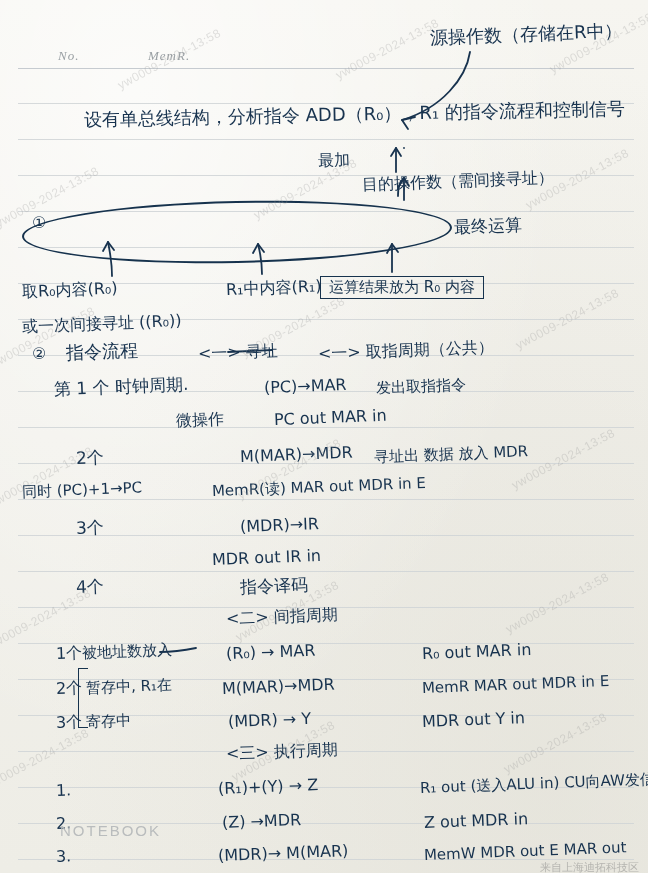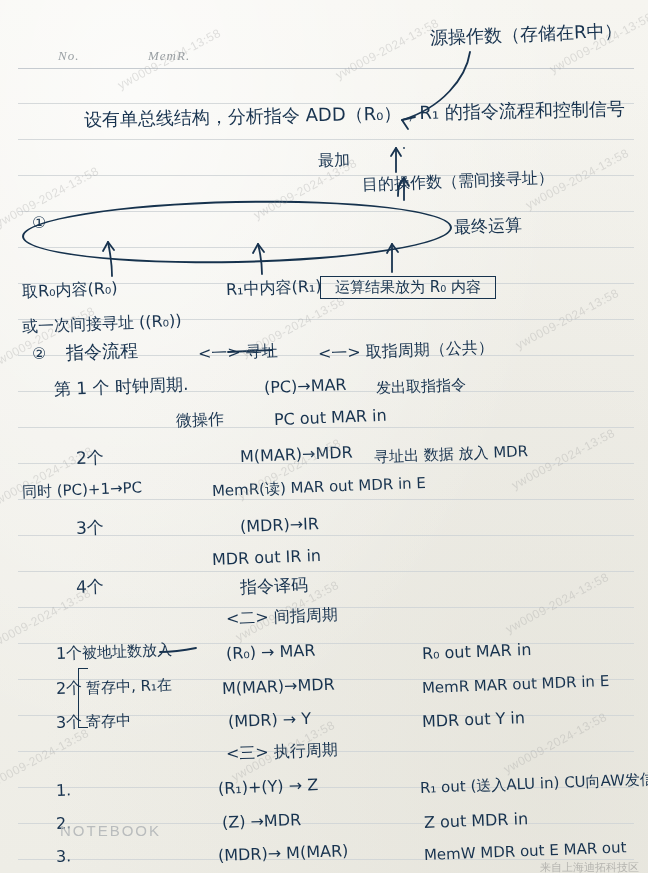--- a/index.html
+++ b/index.html
@@ -86,21 +86,21 @@
     width: 426px;
     height: 58px;
     border: 2.2px solid #16324d;
     border-radius: 50%/50%;
     transform: rotate(-1.2deg);
     pointer-events: none;
   }
   .box {
     position: absolute;
     border: 1.6px solid #16324d;
-    padding: 1px 14px;
+    padding: 1px 8px;
     font-family: "DejaVu Sans", sans-serif;
     color: #16324d;
     font-size: 15px;
     white-space: nowrap;
   }
   .bracket-l {
     position: absolute;
     border-left: 1.8px solid #16324d;
     border-top: 1.8px solid #16324d;
     border-bottom: 1.8px solid #16324d;

